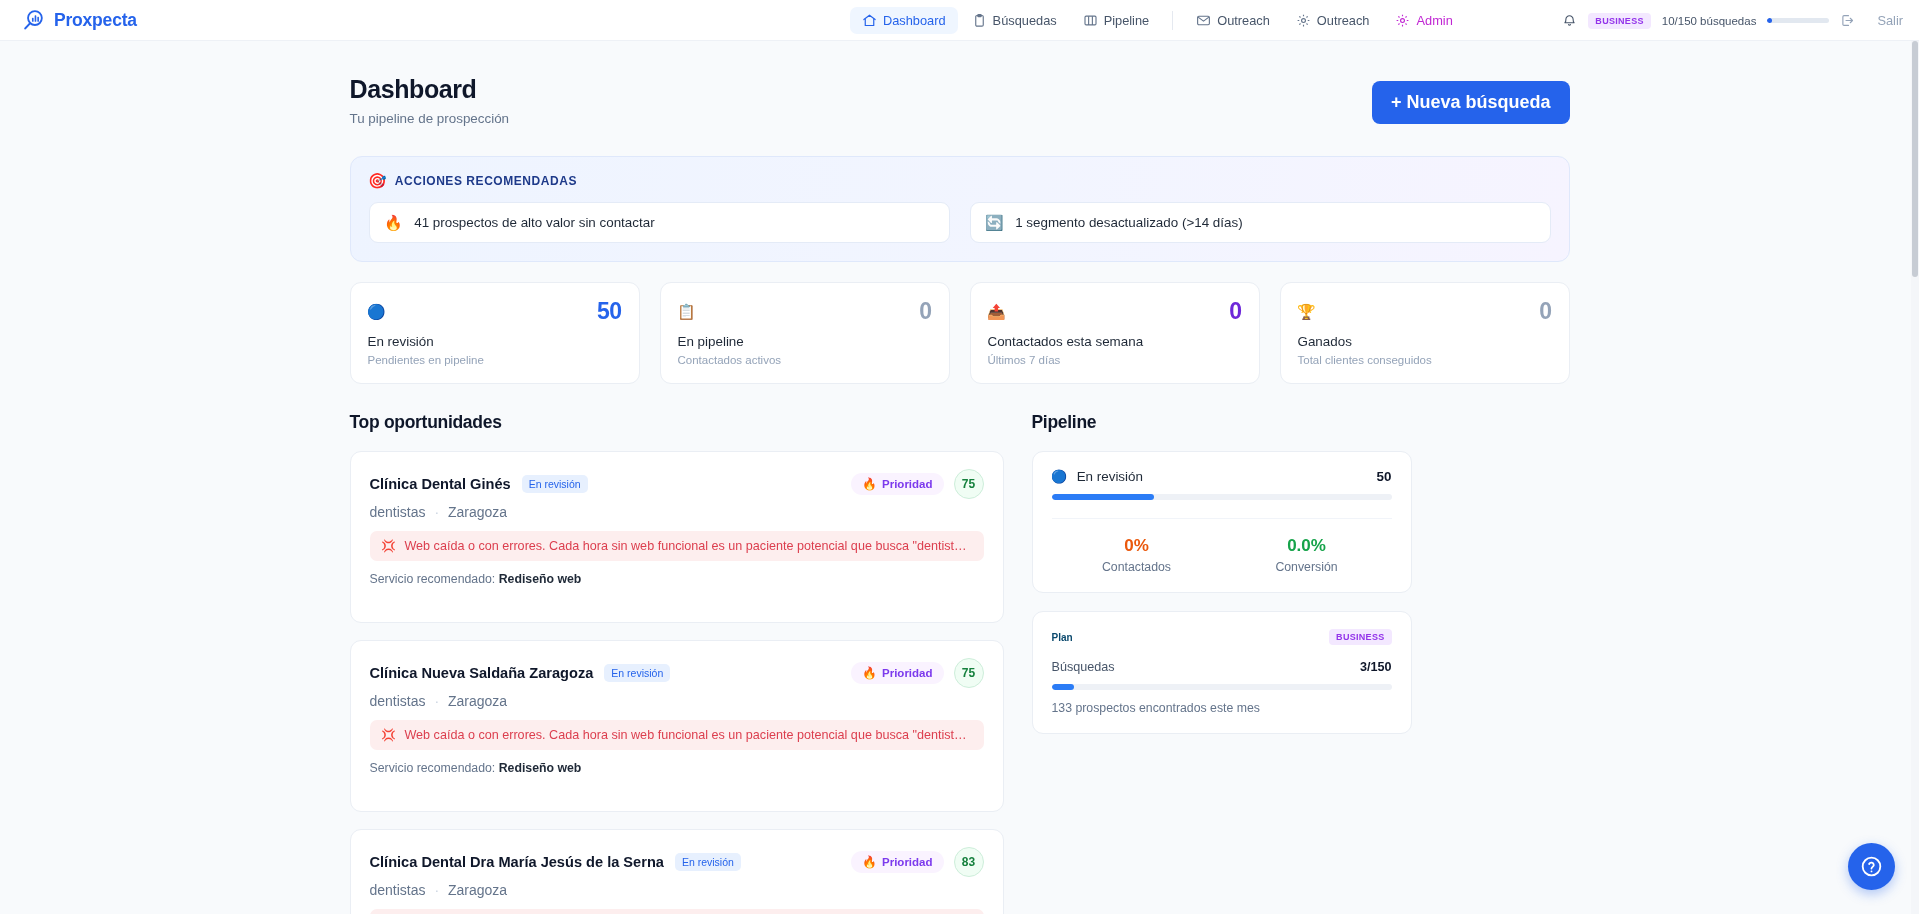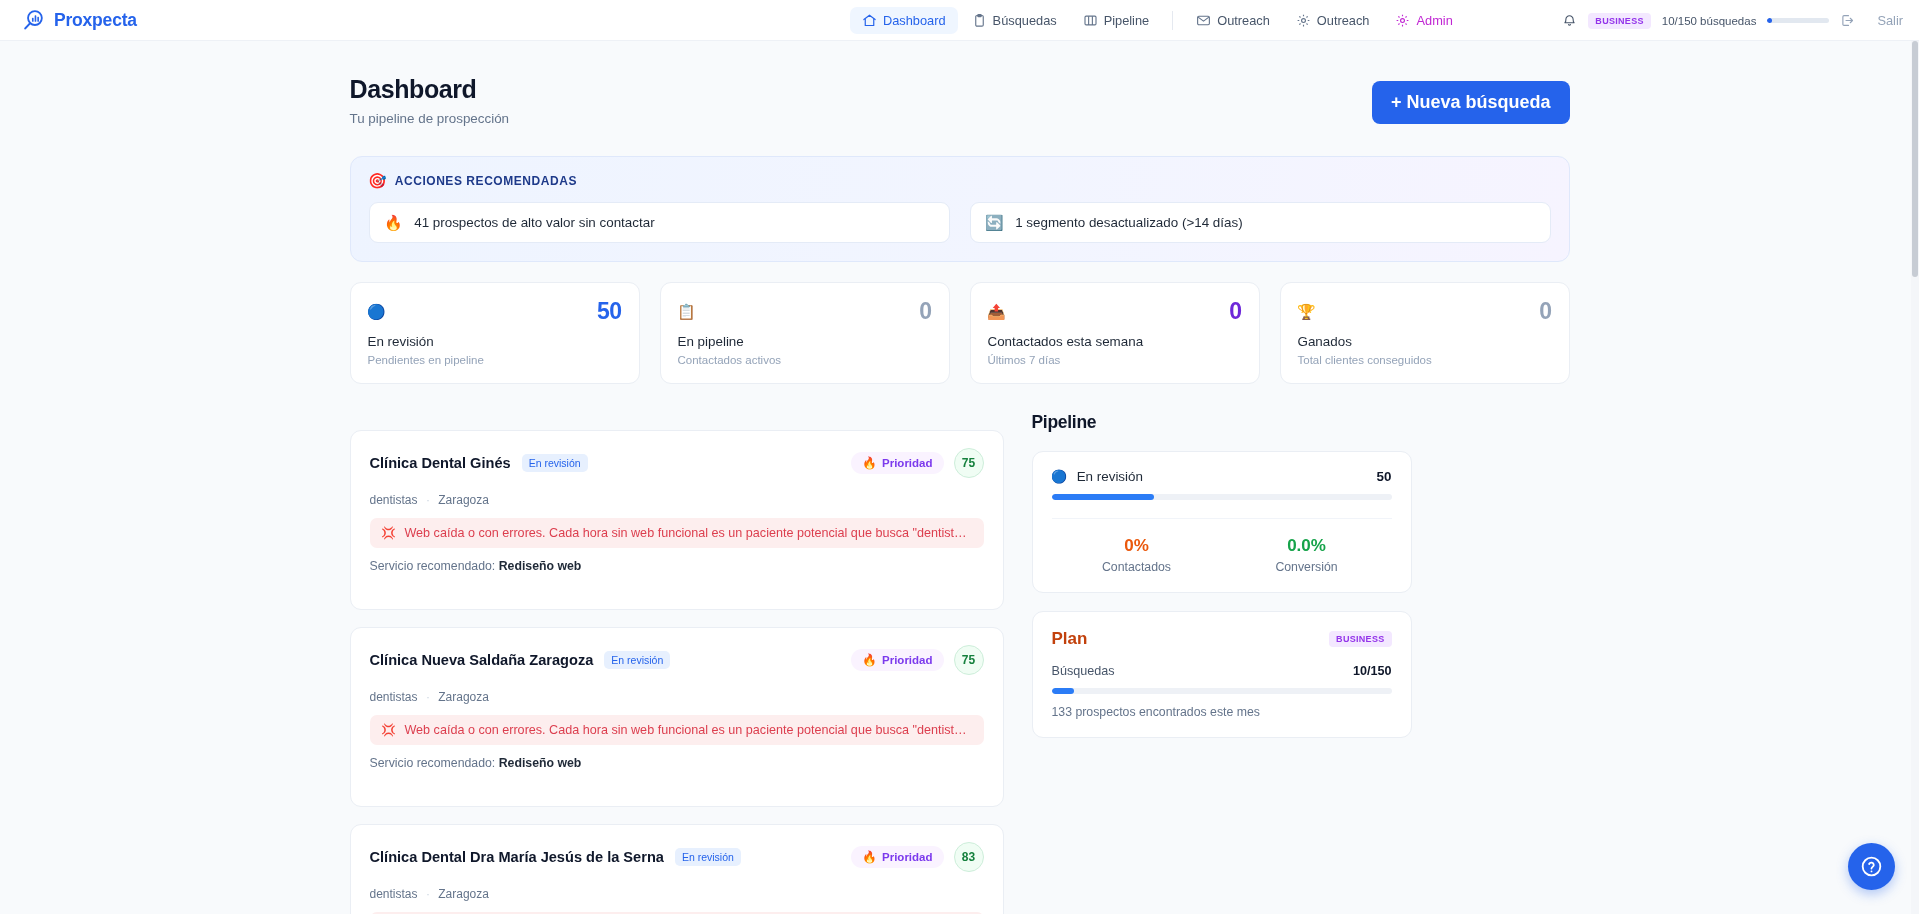--- a/index.html
+++ b/index.html
@@ -127,21 +127,21 @@
     display: flex; align-items: center; gap: 5px;
     background: #faf3ff; color: #7c3aed; font-size: 11.5px; font-weight: 600;
     padding: 5px 11px; border-radius: 20px; white-space: nowrap;
   }
   .score {
     width: 30px; height: 30px; border-radius: 50%;
     background: #f0fdf4; border: 1px solid #cdeeda; color: #15803d;
     font-size: 12px; font-weight: 700;
     display: flex; align-items: center; justify-content: center;
   }
-  .opp-meta { font-size: 12px; color: #64748b; margin-top: 15px; }
+  .opp-meta { font-size: 14px; color: #64748b; margin-top: 5px; }
   .opp-meta .dot { margin: 0 5px; color: #cbd5e1; }
   .alert {
     margin-top: 11px; background: #fdeeee; border-radius: 7px;
     padding: 8px 12px; display: flex; align-items: center; gap: 8px;
     font-size: 12.6px; color: #dc3e4e;
     white-space: nowrap; overflow: hidden;
   }
   .alert-txt { overflow: hidden; text-overflow: ellipsis; }
   .opp-foot { font-size: 12.3px; color: #64748b; margin-top: 11px; }
   .opp-foot b { color: #1f2937; font-weight: 700; }
@@ -154,21 +154,21 @@
   .pl-row { display: flex; align-items: center; justify-content: space-between; }
   .pl-left { display: flex; align-items: center; gap: 9px; font-size: 13.4px; color: #1f2937; }
   .pl-val { font-size: 13.4px; font-weight: 700; color: #0f172a; }
   .bar { height: 6px; background: #eef1f6; border-radius: 4px; margin-top: 10px; position: relative; overflow: hidden; }
   .bar > i { position: absolute; left: 0; top: 0; bottom: 0; background: #2b7cf6; border-radius: 4px; }
   .pl-split { display: flex; margin-top: 18px; padding-top: 17px; border-top: 1px solid #f1f4f9; }
   .pl-cell { flex: 1; text-align: center; }
   .pl-num { font-size: 17px; font-weight: 700; }
   .pl-cap { font-size: 12.3px; color: #64748b; margin-top: 4px; }
   .plan-head { display: flex; align-items: center; justify-content: space-between; }
-  .plan-title { font-size: 17px; font-weight: 700; color: #c2410c; }
+  .plan-title { font-size: 10px; font-weight: 700; color: #0c4a6e; }
   .plan-row { display: flex; align-items: center; justify-content: space-between; margin-top: 15px; }
   .plan-lbl { font-size: 12.6px; color: #475569; }
   .plan-q { font-size: 12.6px; font-weight: 700; color: #0f172a; }
   .plan-note { font-size: 12.3px; color: #64748b; margin-top: 11px; }
 
   
   .fab {
     position: fixed; right: 24px; bottom: 24px;
     width: 47px; height: 47px; border-radius: 50%;
     background: #2563eb; border: none; cursor: pointer;
@@ -324,20 +324,21 @@
         <span class="stat-val" style="color:#94a3b8">0</span>
       </div>
       <div class="stat-label">Ganados</div>
       <div class="stat-hint">Total clientes conseguidos</div>
     </div>
   </div>
 
   <div class="body">
 
     <div class="col-main">
+      <div class="sec-title">Top oportunidades</div>
       <div class="opp-list">
 
         <div class="opp">
           <div class="opp-head">
             <div class="opp-head-l">
               <span class="opp-name">Clínica Dental Ginés</span>
               <span class="chip-status">En revisión</span>
             </div>
             <div class="opp-head-r">
               <span class="chip-prio">
@@ -446,21 +447,21 @@
         </div>
       </div>
 
       <div class="side-card">
         <div class="plan-head">
           <span class="plan-title">Plan</span>
           <span class="badge-plan">BUSINESS</span>
         </div>
         <div class="plan-row">
           <span class="plan-lbl">Búsquedas</span>
-          <span class="plan-q">10/150</span>
+          <span class="plan-q">3/150</span>
         </div>
         <div class="bar">
               <i id="planbar" style="width: 6.7%;"></i>
             </div>
         <div class="plan-note">133 prospectos encontrados este mes</div>
       </div>
     </div>
 
   </div>
 </div>

